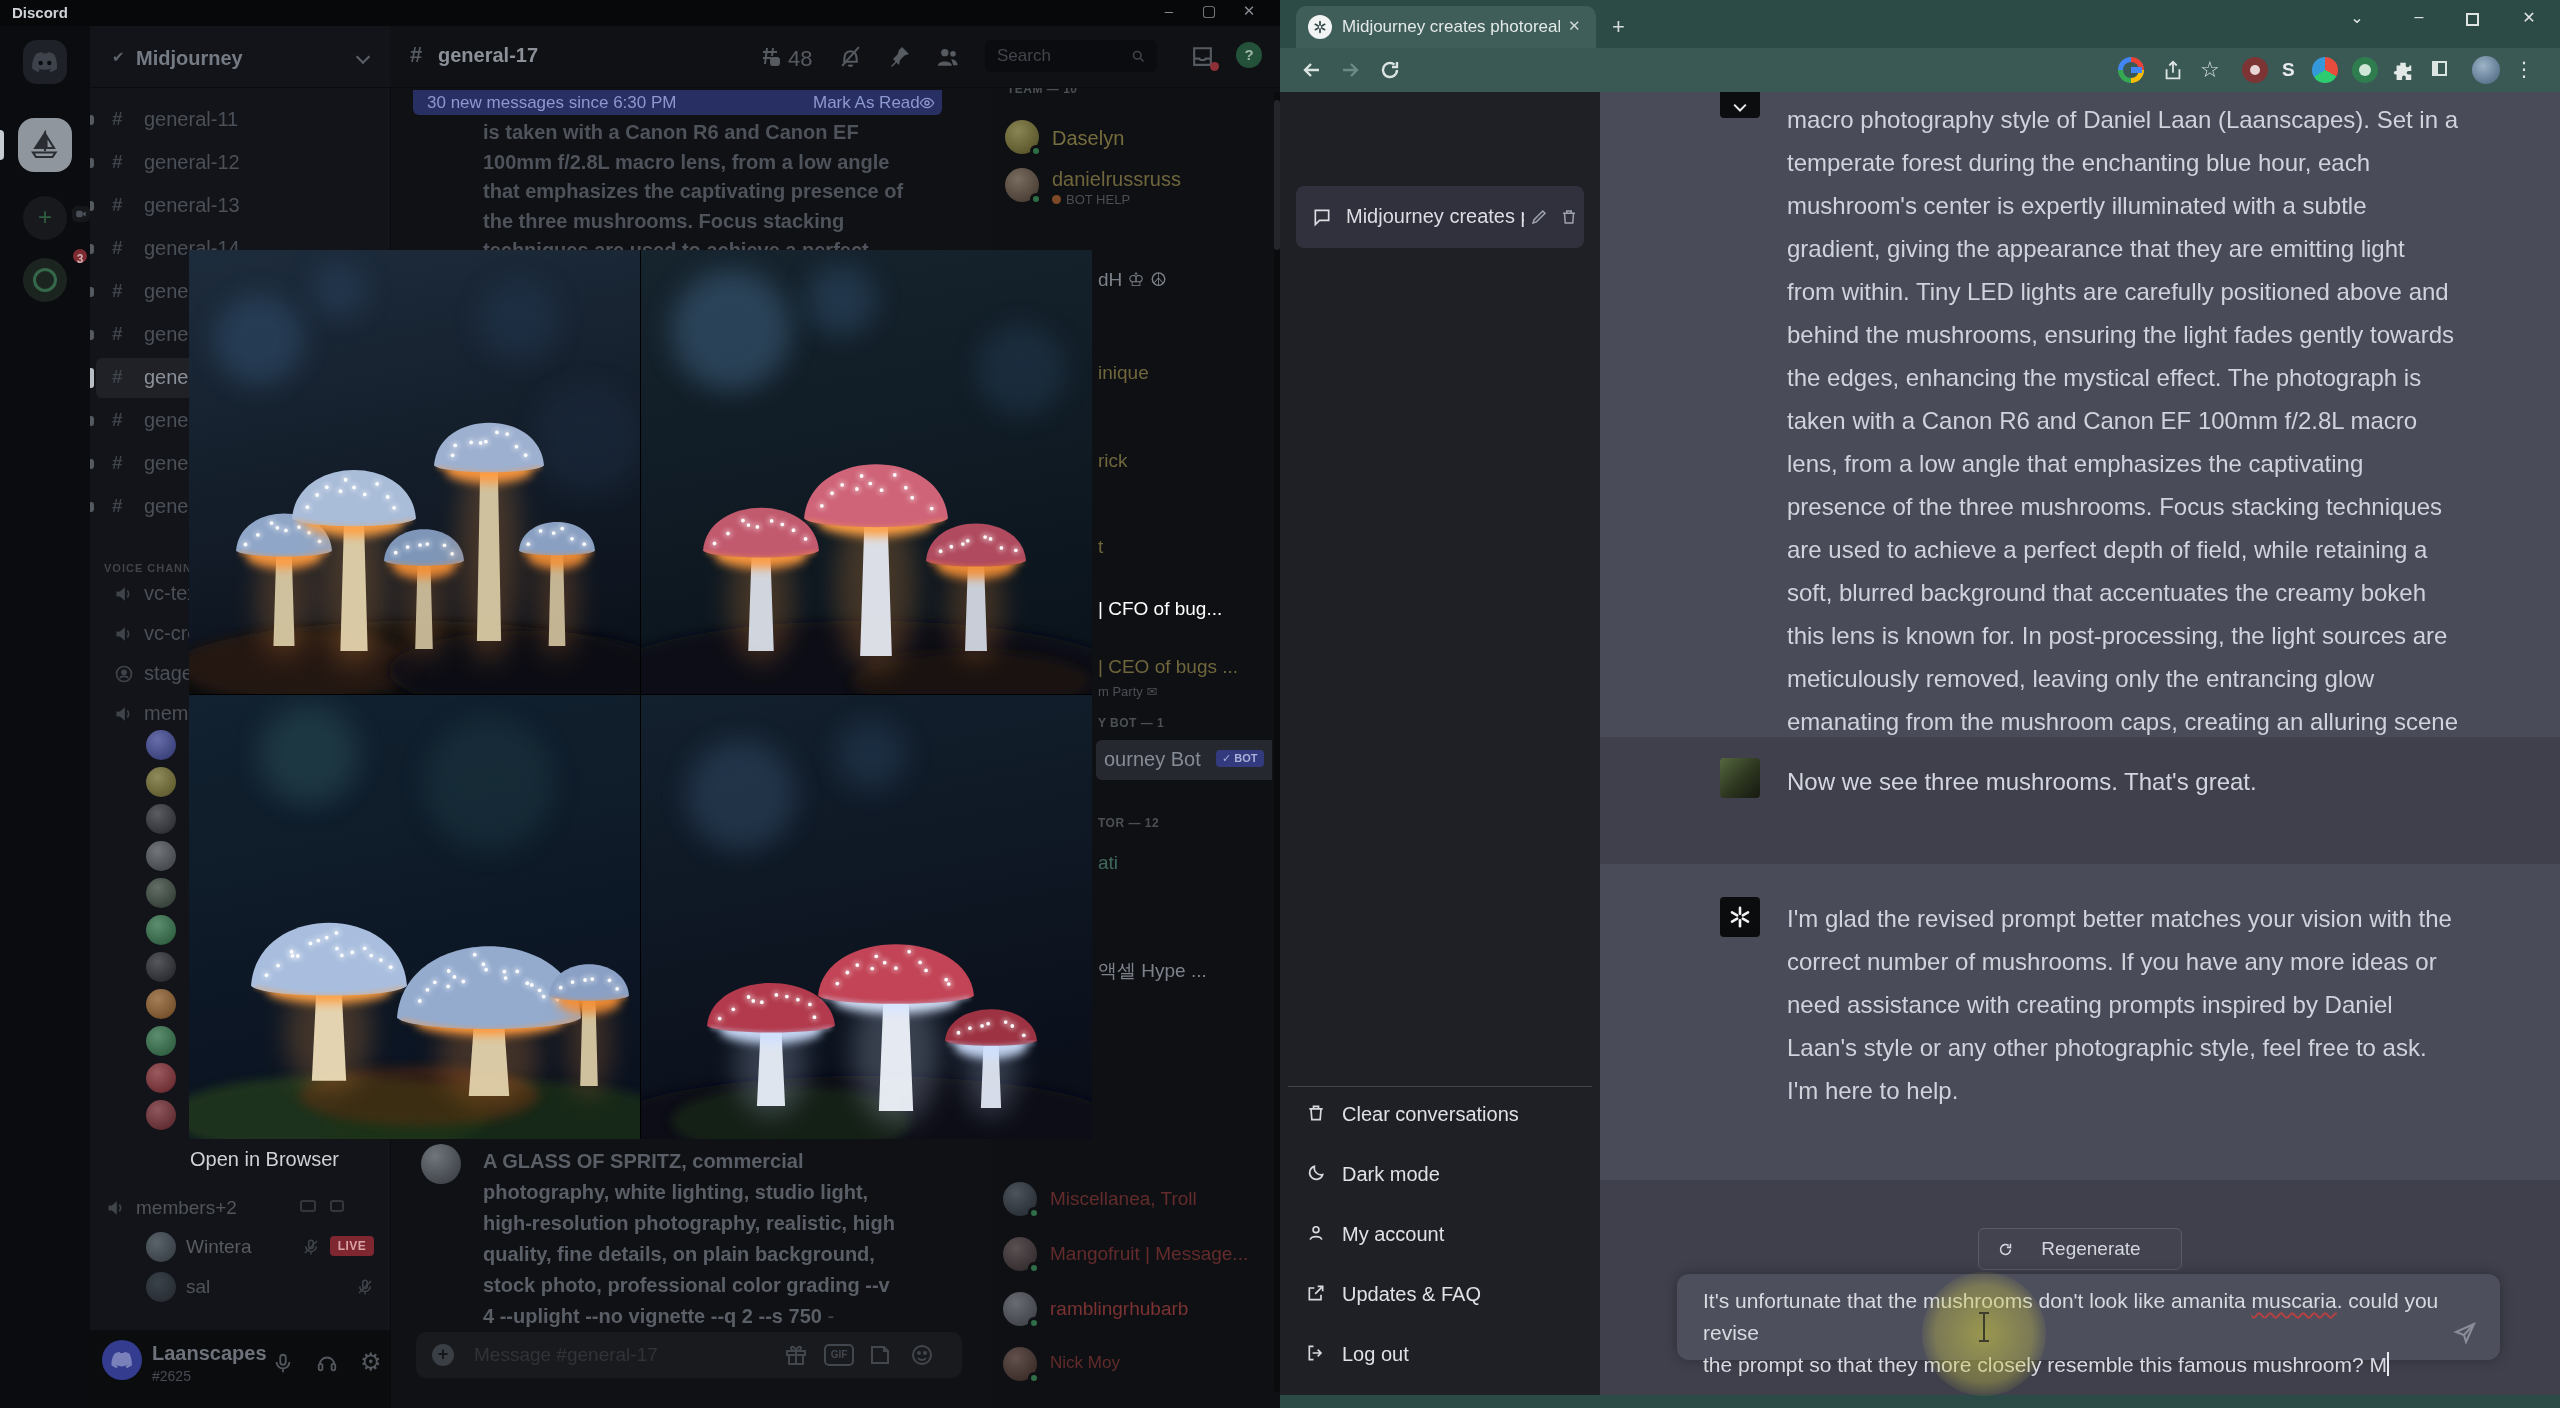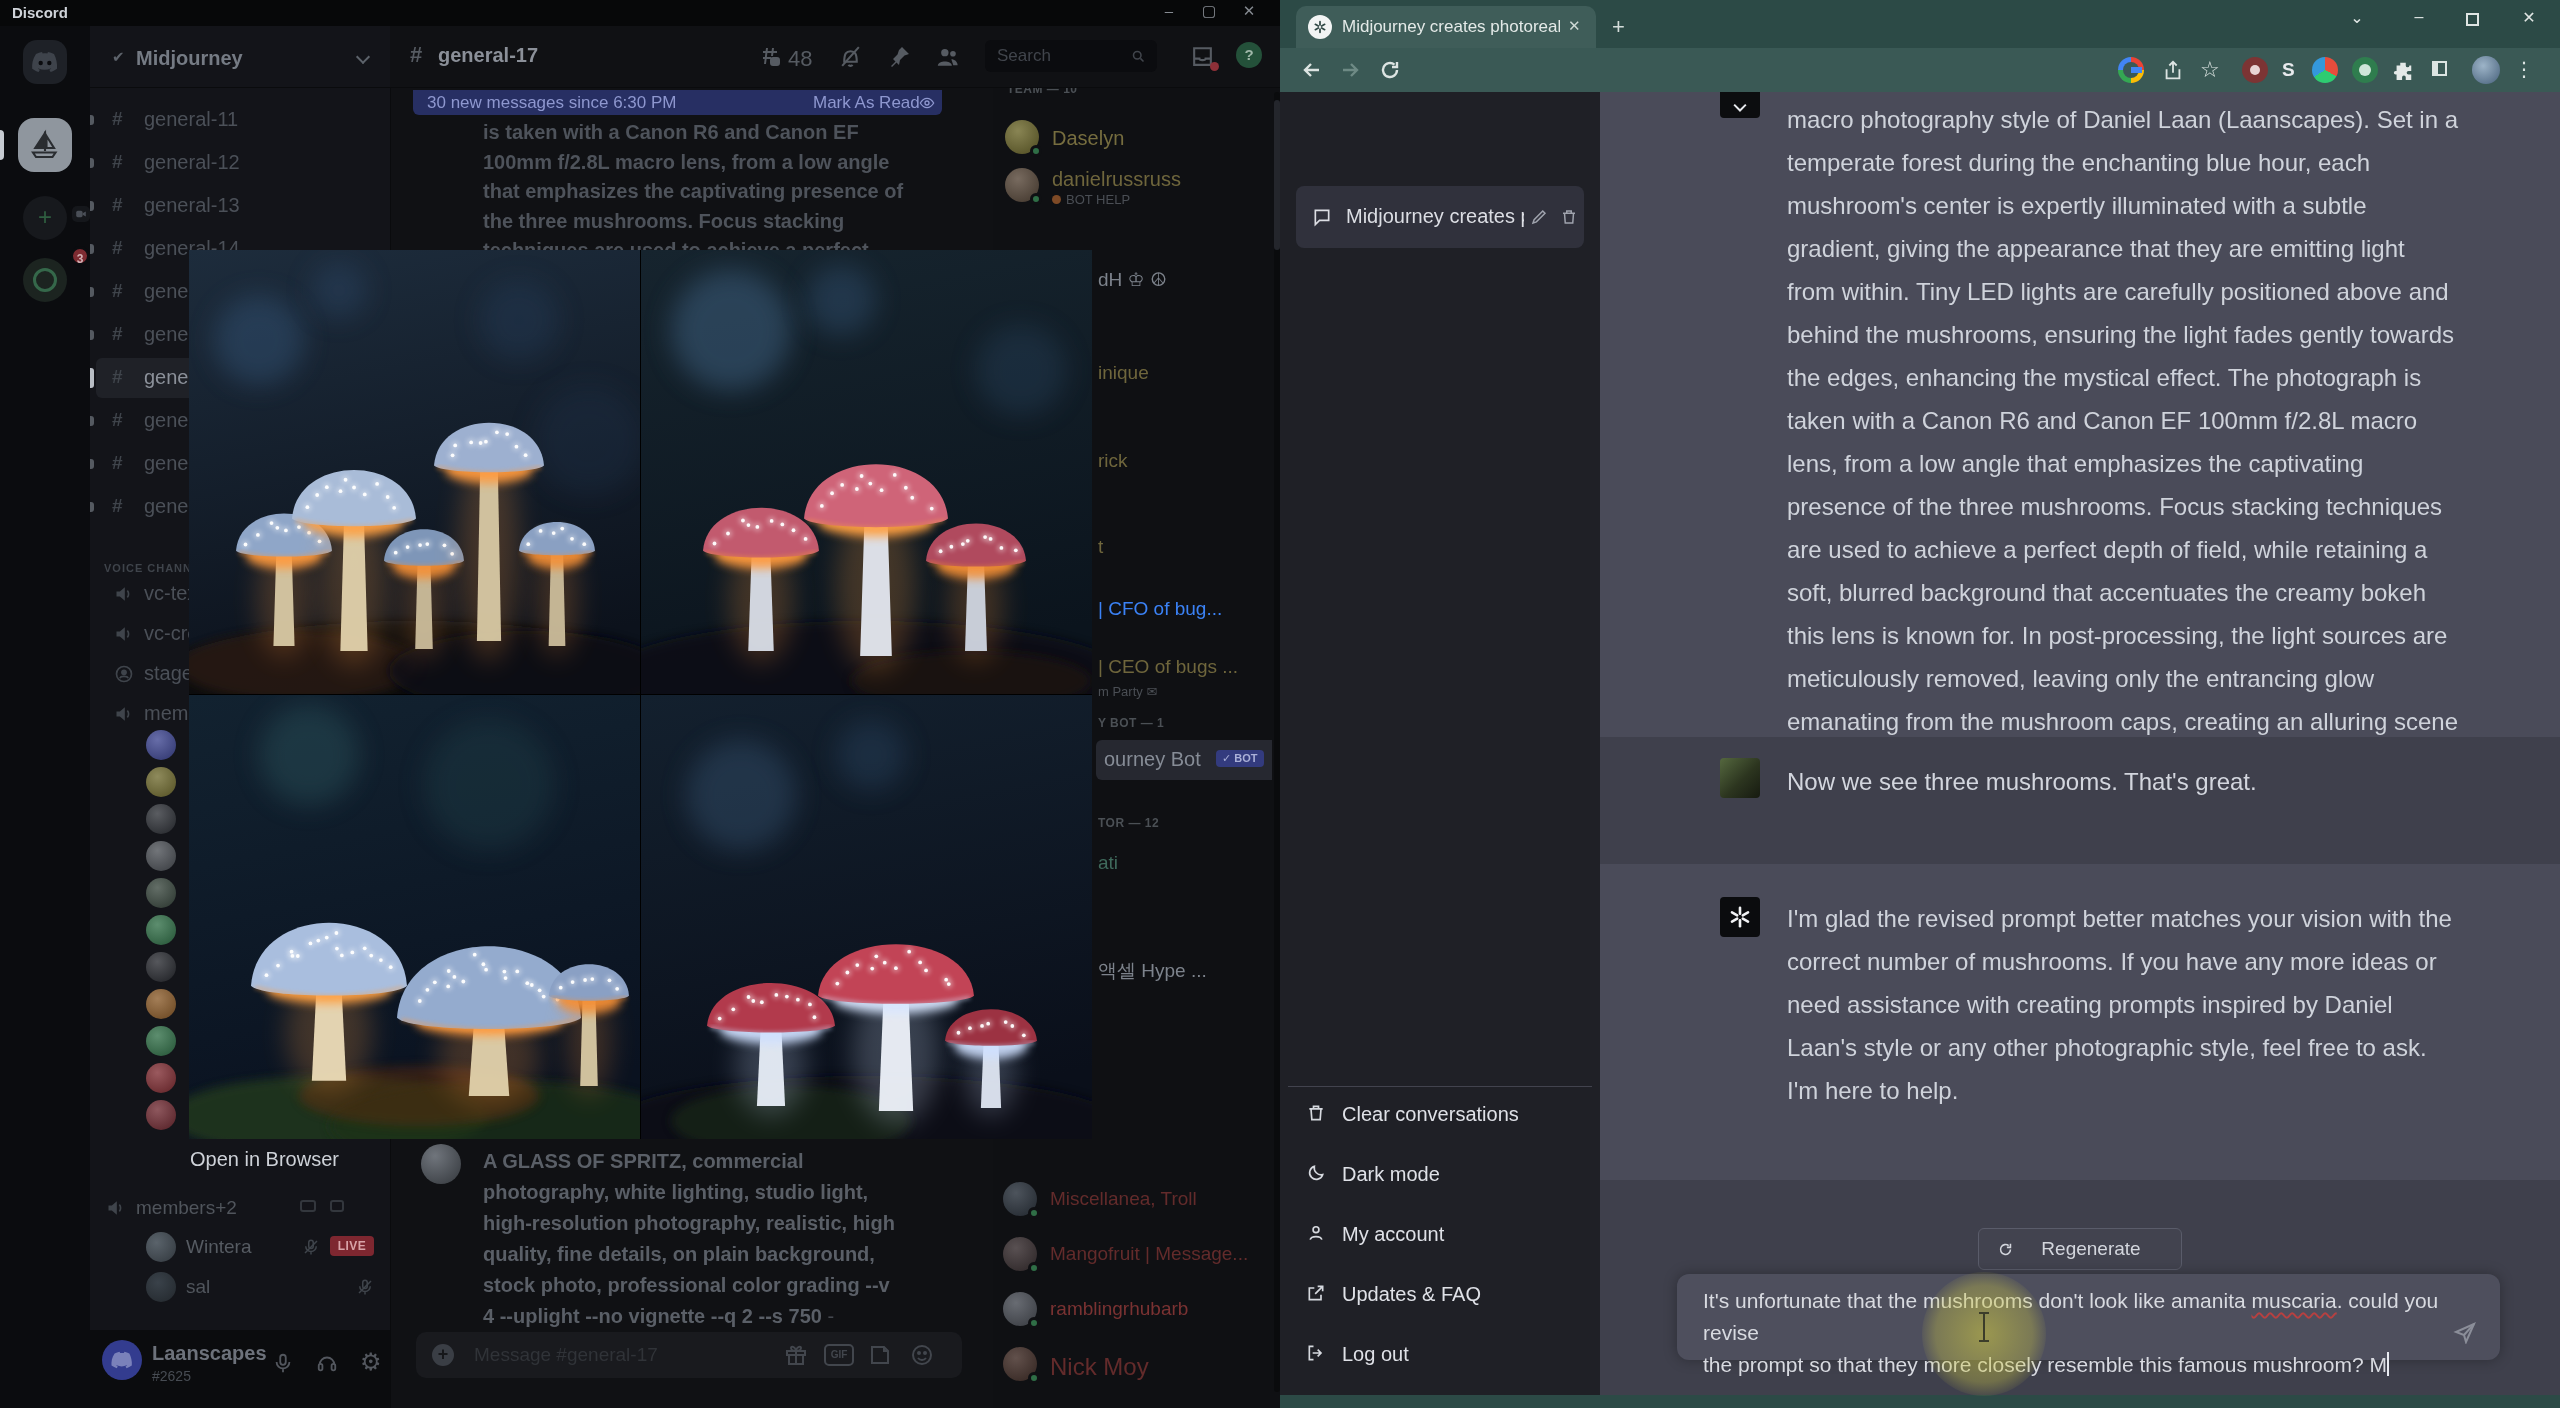--- a/index.html
+++ b/index.html
@@ -385,21 +385,21 @@
             </span>
             <span class="abs nm" style="left:59px;top:142px;font-size:20px;color:#6f663c">danielrussruss</span>
             <span class="abs st" style="left:59px;top:166px;font-size:13px;color:#4a4e54"><i style="display:inline-block;width:9px;height:9px;border-radius:50%;background:#7e4a26;margin-right:5px"></i>BOT HELP</span>
           </div>
         </div>
       <div id="member-fragments">
           <span class="mem-frag" style="top: 242px; color: rgb(125, 131, 140);">dH ♔ ☮</span>
           <span class="mem-frag" style="top: 336px; color: rgb(111, 102, 60);">inique</span>
           <span class="mem-frag" style="top: 424px; color: rgb(111, 102, 60);">rick</span>
           <span class="mem-frag" style="top: 510px; color: rgb(111, 102, 60);">t</span>
-          <span class="mem-frag" style="top: 572px; color: #3b82f6;">| CFO of bug...</span>
+          <span class="mem-frag" style="top: 572px; color: #ffffff;">| CFO of bug...</span>
           <span class="mem-frag" style="top: 630px; color: rgb(111, 102, 60);">| CEO of bugs ...</span>
           <span class="mem-frag" style="top: 658px; color: rgb(74, 78, 84); font-size: 13px;">m Party ✉</span>
           <span class="mem-frag" style="top: 826px; color: rgb(63, 106, 92);">ati</span>
           <span class="mem-frag" style="top: 932px; color: rgb(125, 131, 140);">액셀 Hype ...</span>
         </div>
       <span class="mem-cat" style="top:690px">Y BOT — 1</span>
       <div class="abs" style="left:103px;top:714px;width:176px;height:40px;background:#262830;border-radius:6px 0 0 6px">
         <span style="position:absolute;left:8px;top:8px;font-size:20px;color:#868c96">ourney Bot</span>
           <span class="bot-badge" style="position:absolute;left:112px;top:10px">✓ BOT</span>
       </div>
@@ -420,21 +420,21 @@
           <div>
             <span class="mem-row-av" style="left:10px;top:1266px;background:radial-gradient(circle at 38% 32%, rgba(255,255,255,0.15), rgba(0,0,0,0.3)), #4e525a">
               <span class="statdot"></span>
             </span>
             <span class="abs nm" style="left:57px;top:1272px;font-size:19px;color:#7a3232;white-space:nowrap">ramblingrhubarb</span>
           </div>
           <div>
             <span class="mem-row-av" style="left:10px;top:1321px;background:radial-gradient(circle at 38% 32%, rgba(255,255,255,0.15), rgba(0,0,0,0.3)), #46322c">
               <span class="statdot"></span>
             </span>
-            <span class="abs nm" style="left:57px;top:1327px;font-size:24px;color:#632b2b;white-space:nowrap">Nick Moy</span>
+            <span class="abs nm" style="left:57px;top:1327px;font-size:17px;color:#632b2b;white-space:nowrap">Nick Moy</span>
           </div>
         </div>
       <div class="abs" style="left:281px;top:66px;width:6px;height:1300px;background:#0a0b0d;border-radius:3px">
         <div style="position:absolute;left:0;top:8px;width:6px;height:150px;background:#24262c;border-radius:3px"></div>
       </div>
     </div>
 
     <div class="dc-lightbox">
       <div class="quad" id="q-tl">
           <svg viewBox="0 0 451 443" width="100%" height="100%" preserveAspectRatio="none">

